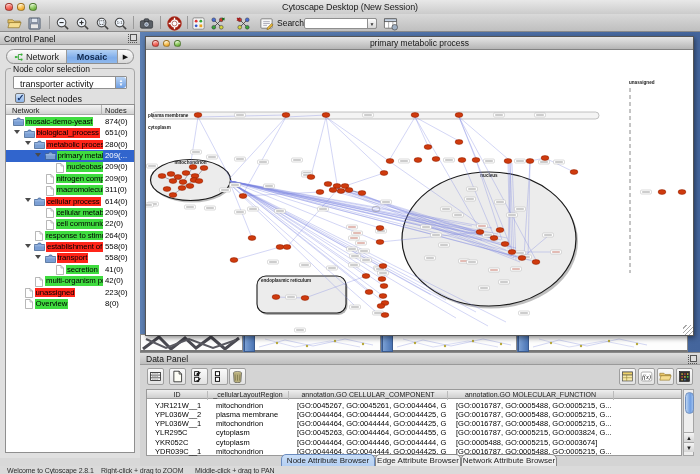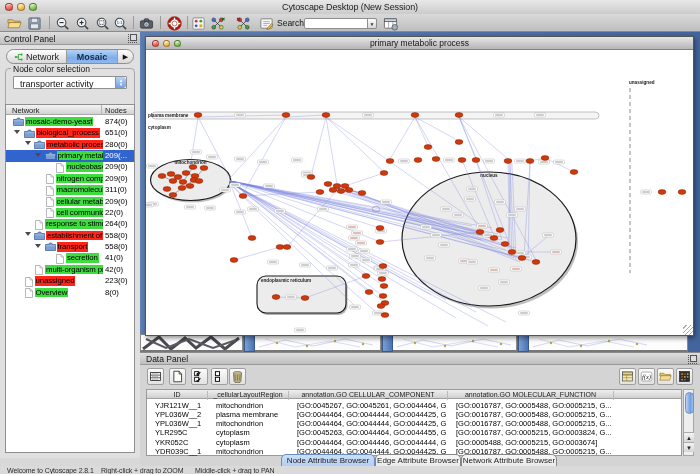--- a/index.html
+++ b/index.html
@@ -376,20 +376,24 @@
   </div>
   <div id="cp-groupbox">
     <span class="legend">Node color selection</span>
     <div id="cp-combo">
       <span class="val">transporter activity</span>
       <div class="stepper">
           <i>▲</i>
           <i>▼</i>
         </div>
     </div>
+    <div id="cp-check-row">
+      <div id="cp-checkbox"></div>
+      <span>Select nodes</span>
+    </div>
   </div>
   <div id="cp-tree">
     <div id="tree-header">
       <span class="c1">Network</span>
       <div class="div"></div>
       <span class="c2">Nodes</span>
     </div>
     <div id="tree-rows">
         <div class="tree-row">
           <svg class="tr-icon" style="left:7px" width="11" height="9">
@@ -456,20 +460,31 @@
         </div>
         <div class="tree-row">
           <svg class="tr-icon" style="left:39.5px" width="8" height="10">
         <path d="M0.5 0.5 h4.5 L7.5 3 v6.5 h-7 z" fill="#fff" stroke="#9a9a9a" stroke-width="0.7"></path>
         <path d="M5 0.5 V3 h2.5" fill="none" stroke="#9a9a9a" stroke-width="0.6"></path>
           </svg>
           <div class="lblclip">
             <span class="tr-label green" style="left:49.5px">macromolecule metabolic process</span>
           </div>
           <span class="tr-nodes">311(0)</span>
+        </div>
+        <div class="tree-row">
+          <div class="tr-arrow" style="left:18.5px"></div>
+          <svg class="tr-icon" style="left:28px" width="11" height="9">
+        <path d="M0.5 2.5 l3 0 l1 -1.5 h2 l1 1.5 h3 v6 h-10 z" fill="#7b9fd4" stroke="#3a5a8a" stroke-width="0.7"></path>
+        <path d="M0.5 3.8 h10" stroke="#a9c4e8" stroke-width="0.8"></path>
+          </svg>
+          <div class="lblclip">
+            <span class="tr-label red" style="left:40px">cellular process</span>
+          </div>
+          <span class="tr-nodes">614(0)</span>
         </div>
         <div class="tree-row">
           <svg class="tr-icon" style="left:39.5px" width="8" height="10">
         <path d="M0.5 0.5 h4.5 L7.5 3 v6.5 h-7 z" fill="#fff" stroke="#9a9a9a" stroke-width="0.7"></path>
         <path d="M5 0.5 V3 h2.5" fill="none" stroke="#9a9a9a" stroke-width="0.6"></path>
           </svg>
           <div class="lblclip">
             <span class="tr-label green" style="left:49.5px">cellular metabolic process</span>
           </div>
           <span class="tr-nodes">209(0)</span>

